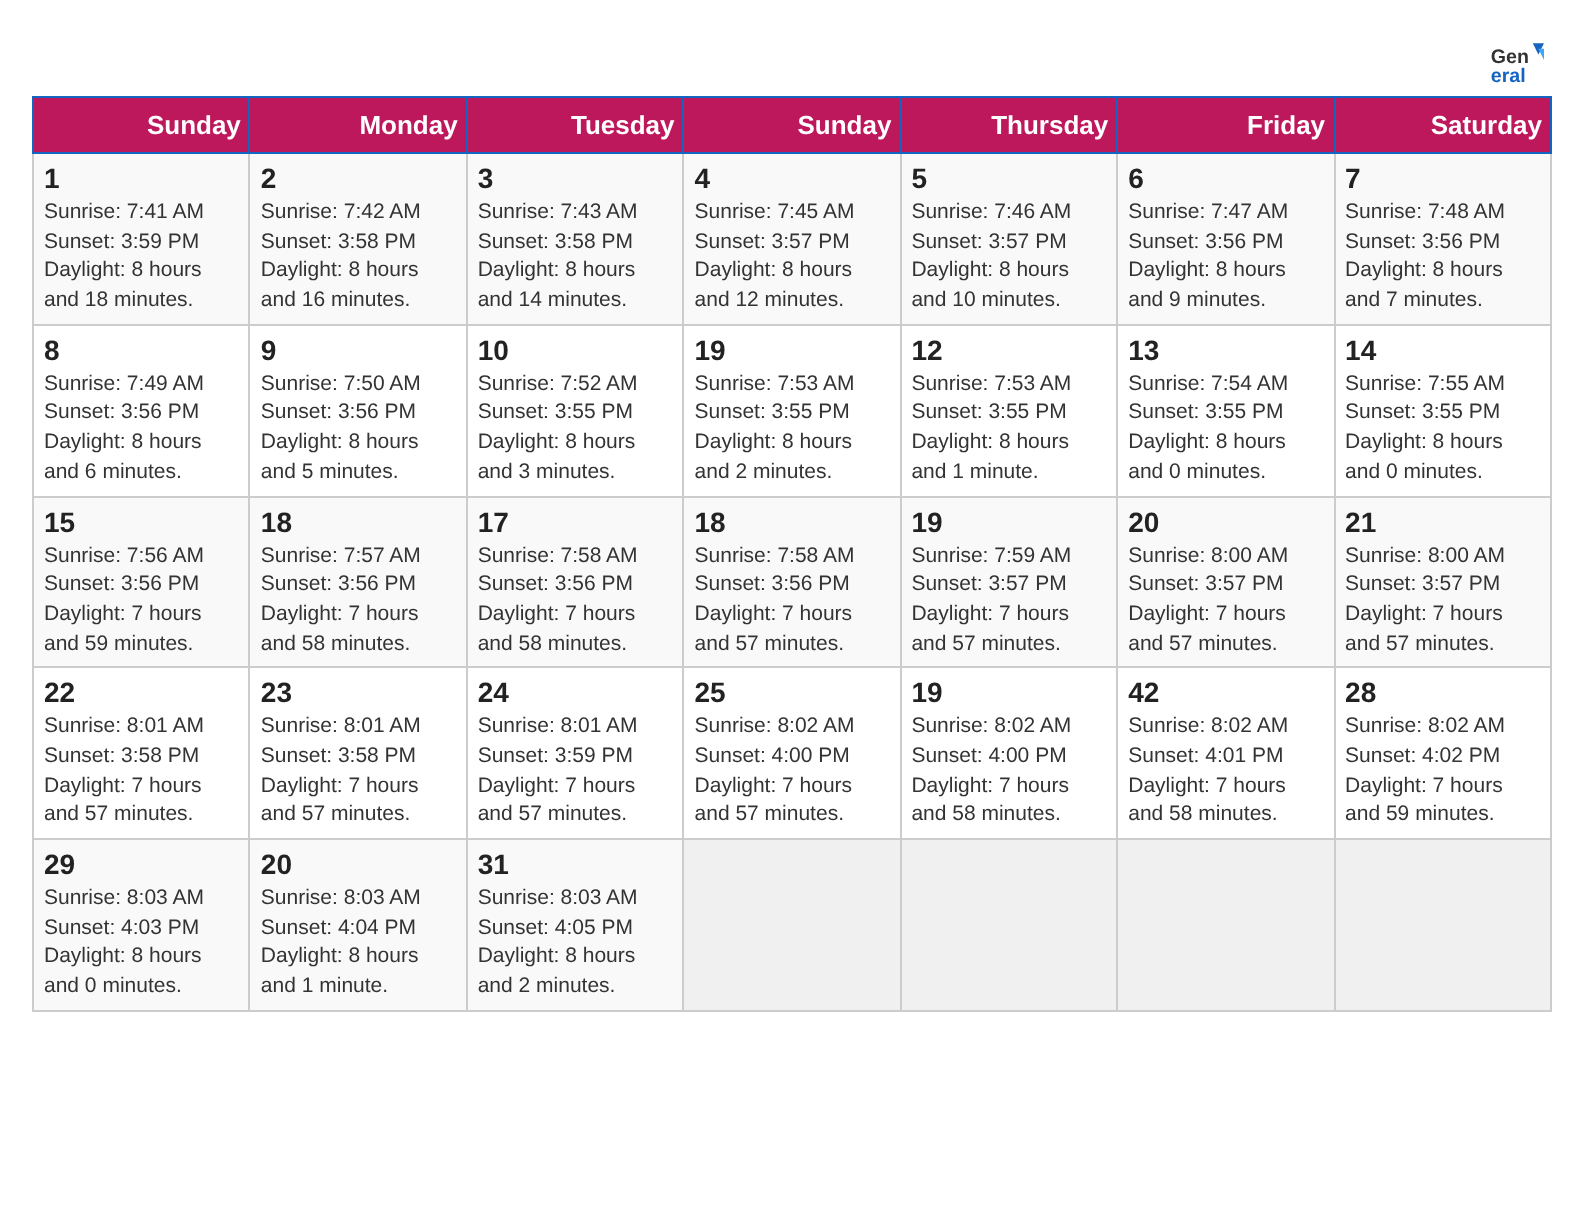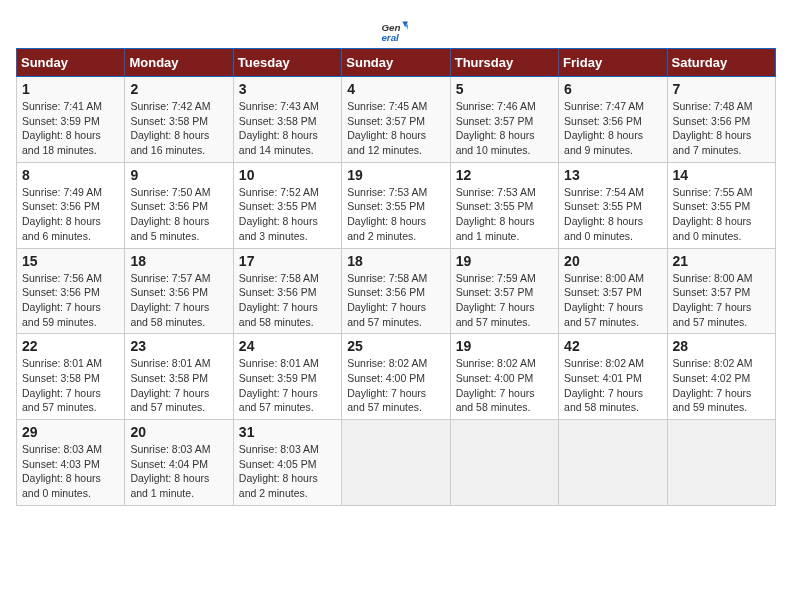--- a/index.html
+++ b/index.html
@@ -5,24 +5,23 @@
     * { box-sizing: border-box; margin: 0; padding: 0; }
     body {
       font-family: Arial, sans-serif;
       background: #fff;
       width: 792px;
       min-height: 612px;
       padding: 16px;
     }
     .header-area {
       display: flex;
-      justify-content: center;
+      justify-content: flex-end;
       align-items: flex-start;
       margin-bottom: 4px;
-      font-style: italic;
     }
     .logo {
       display: flex;
       align-items: center;
       gap: 4px;
     }
     .logo-text {
       font-size: 18px;
       font-weight: bold;
       line-height: 1.1;
@@ -44,26 +43,26 @@
     .subtitle {
       font-size: 15px;
       color: #444;
     }
     .calendar {
       width: 100%;
       border-collapse: collapse;
       font-size: 11px;
     }
     .calendar thead tr th {
-      background: #7f1d1d;
+      background: #be185d;
       color: #fff;
       padding: 6px 4px;
       font-size: 13px;
       font-weight: bold;
-      text-align: left;
+      text-align: right;
       border: 1px solid #1565c0;
     }
     .calendar tbody tr td {
       vertical-align: top;
       border: 1px solid #ccc;
       padding: 4px 5px;
       min-height: 70px;
       width: 14.28%;
     }
     .calendar tbody tr:nth-child(odd) td {

